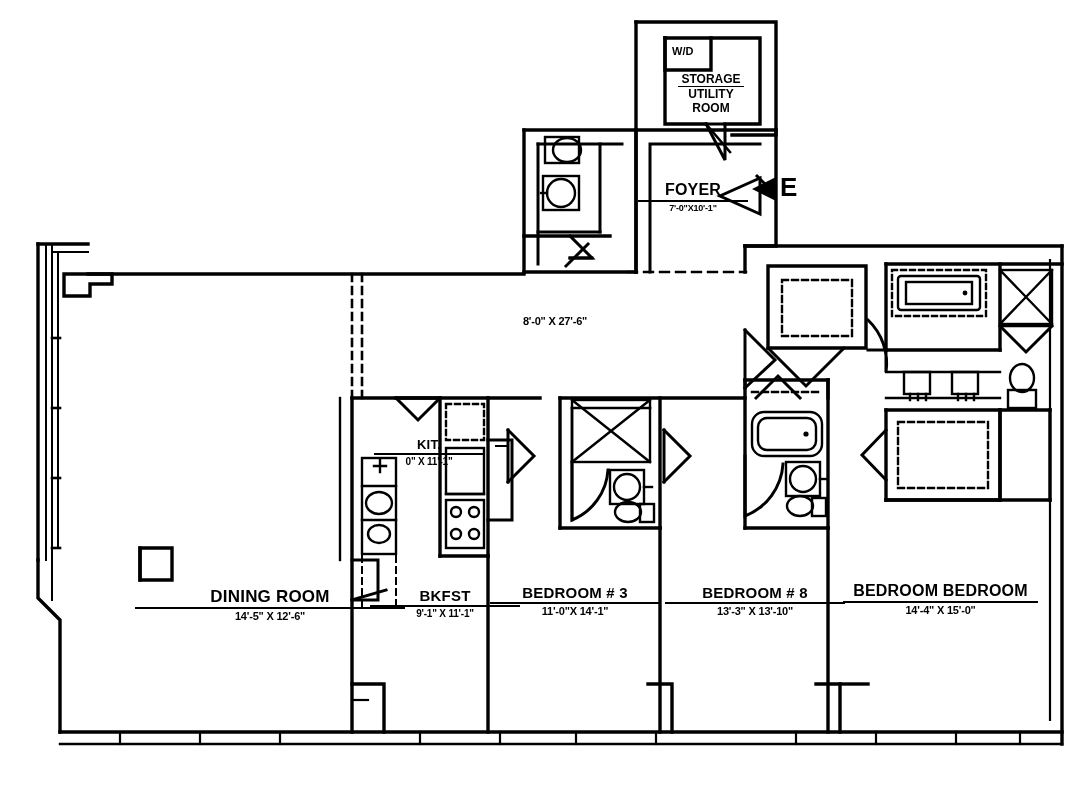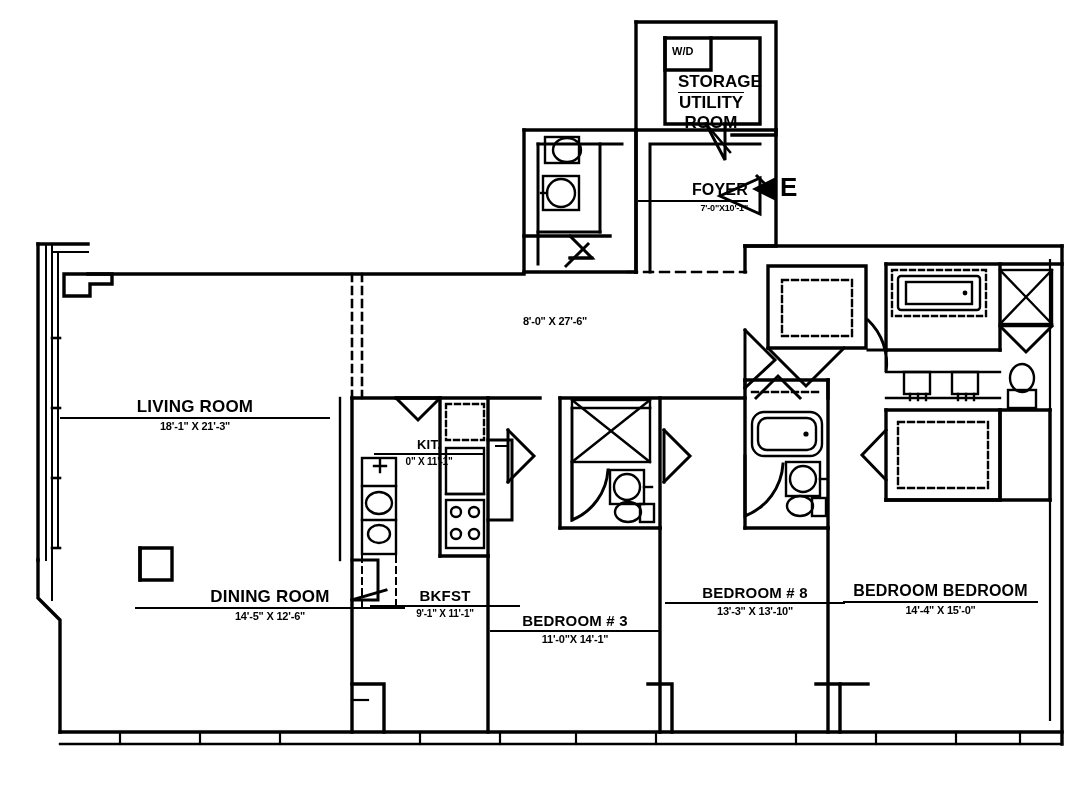--- a/index.html
+++ b/index.html
@@ -50,33 +50,33 @@
     font-size: 11px;
     letter-spacing: -0.2px;
   }
   .lbl-living  { left: 60px;  top: 398px; width: 270px; font-size: 17px; }
   .lbl-dining  { left: 135px; top: 588px; width: 270px; font-size: 17px; }
   .lbl-gallery { left: 435px; top: 314px; width: 240px; font-size: 17px; }
   .lbl-kit     { left: 374px; top: 438px; width: 110px; font-size: 13px; }
   .lbl-kit .rl-dim { font-size: 10px; }
   .lbl-bkfst   { left: 370px; top: 588px; width: 150px; font-size: 15px; }
   .lbl-bkfst .rl-dim { font-size: 10px; }
-  .lbl-bed3    { left: 490px; top: 585px; width: 170px; font-size: 15px; margin-top: 28px; }
+  .lbl-bed3    { left: 490px; top: 585px; width: 170px; font-size: 15px; }
   .lbl-bed2    { left: 665px; top: 585px; width: 180px; font-size: 15px; }
   .lbl-master  { left: 843px; top: 583px; width: 195px; font-size: 16px; }
-  .lbl-foyer   { left: 638px; top: 182px; width: 110px; font-size: 16px; text-align: right; }
+  .lbl-foyer   { left: 638px; top: 182px; width: 110px; font-size: 16px; }
   .lbl-foyer .rl-dim { font-size: 9px; }
   .lbl-storage {
     position: absolute;
     left: 678px; top: 72px;
     width: 66px;
     text-align: center;
     font-family: "Liberation Sans", sans-serif;
     font-weight: bold;
-    font-size: 17px;
+    font-size: 12px;
     line-height: 1.18;
     color: #000;
   }
   .lbl-storage span { display: block; }
   .lbl-storage .su1 { border-bottom: 1.5px solid #000; }
   .lbl-wd {
     position: absolute;
     left: 672px; top: 45px;
     font-family: "Liberation Sans", sans-serif;
     font-weight: bold;
@@ -379,24 +379,20 @@
         <path d="M840,684 L868,684"></path>
       </g>
 
       <g>
         <path d="M828,380 L828,398"></path>
       </g>
 
     </g>
   </svg>
 
-  <div class="room-label lbl-living">
-    <span class="rl-name">LIVING ROOM</span>
-    <span class="rl-dim">18'-1" X 21'-3"</span>
-  </div>
 
   <div class="room-label lbl-dining">
     <span class="rl-name">DINING ROOM</span>
     <span class="rl-dim">14'-5" X 12'-6"</span>
   </div>
 
   <div class="room-label lbl-gallery">
     <span class="rl-dim">8'-0" X 27'-6"</span>
   </div>
 

